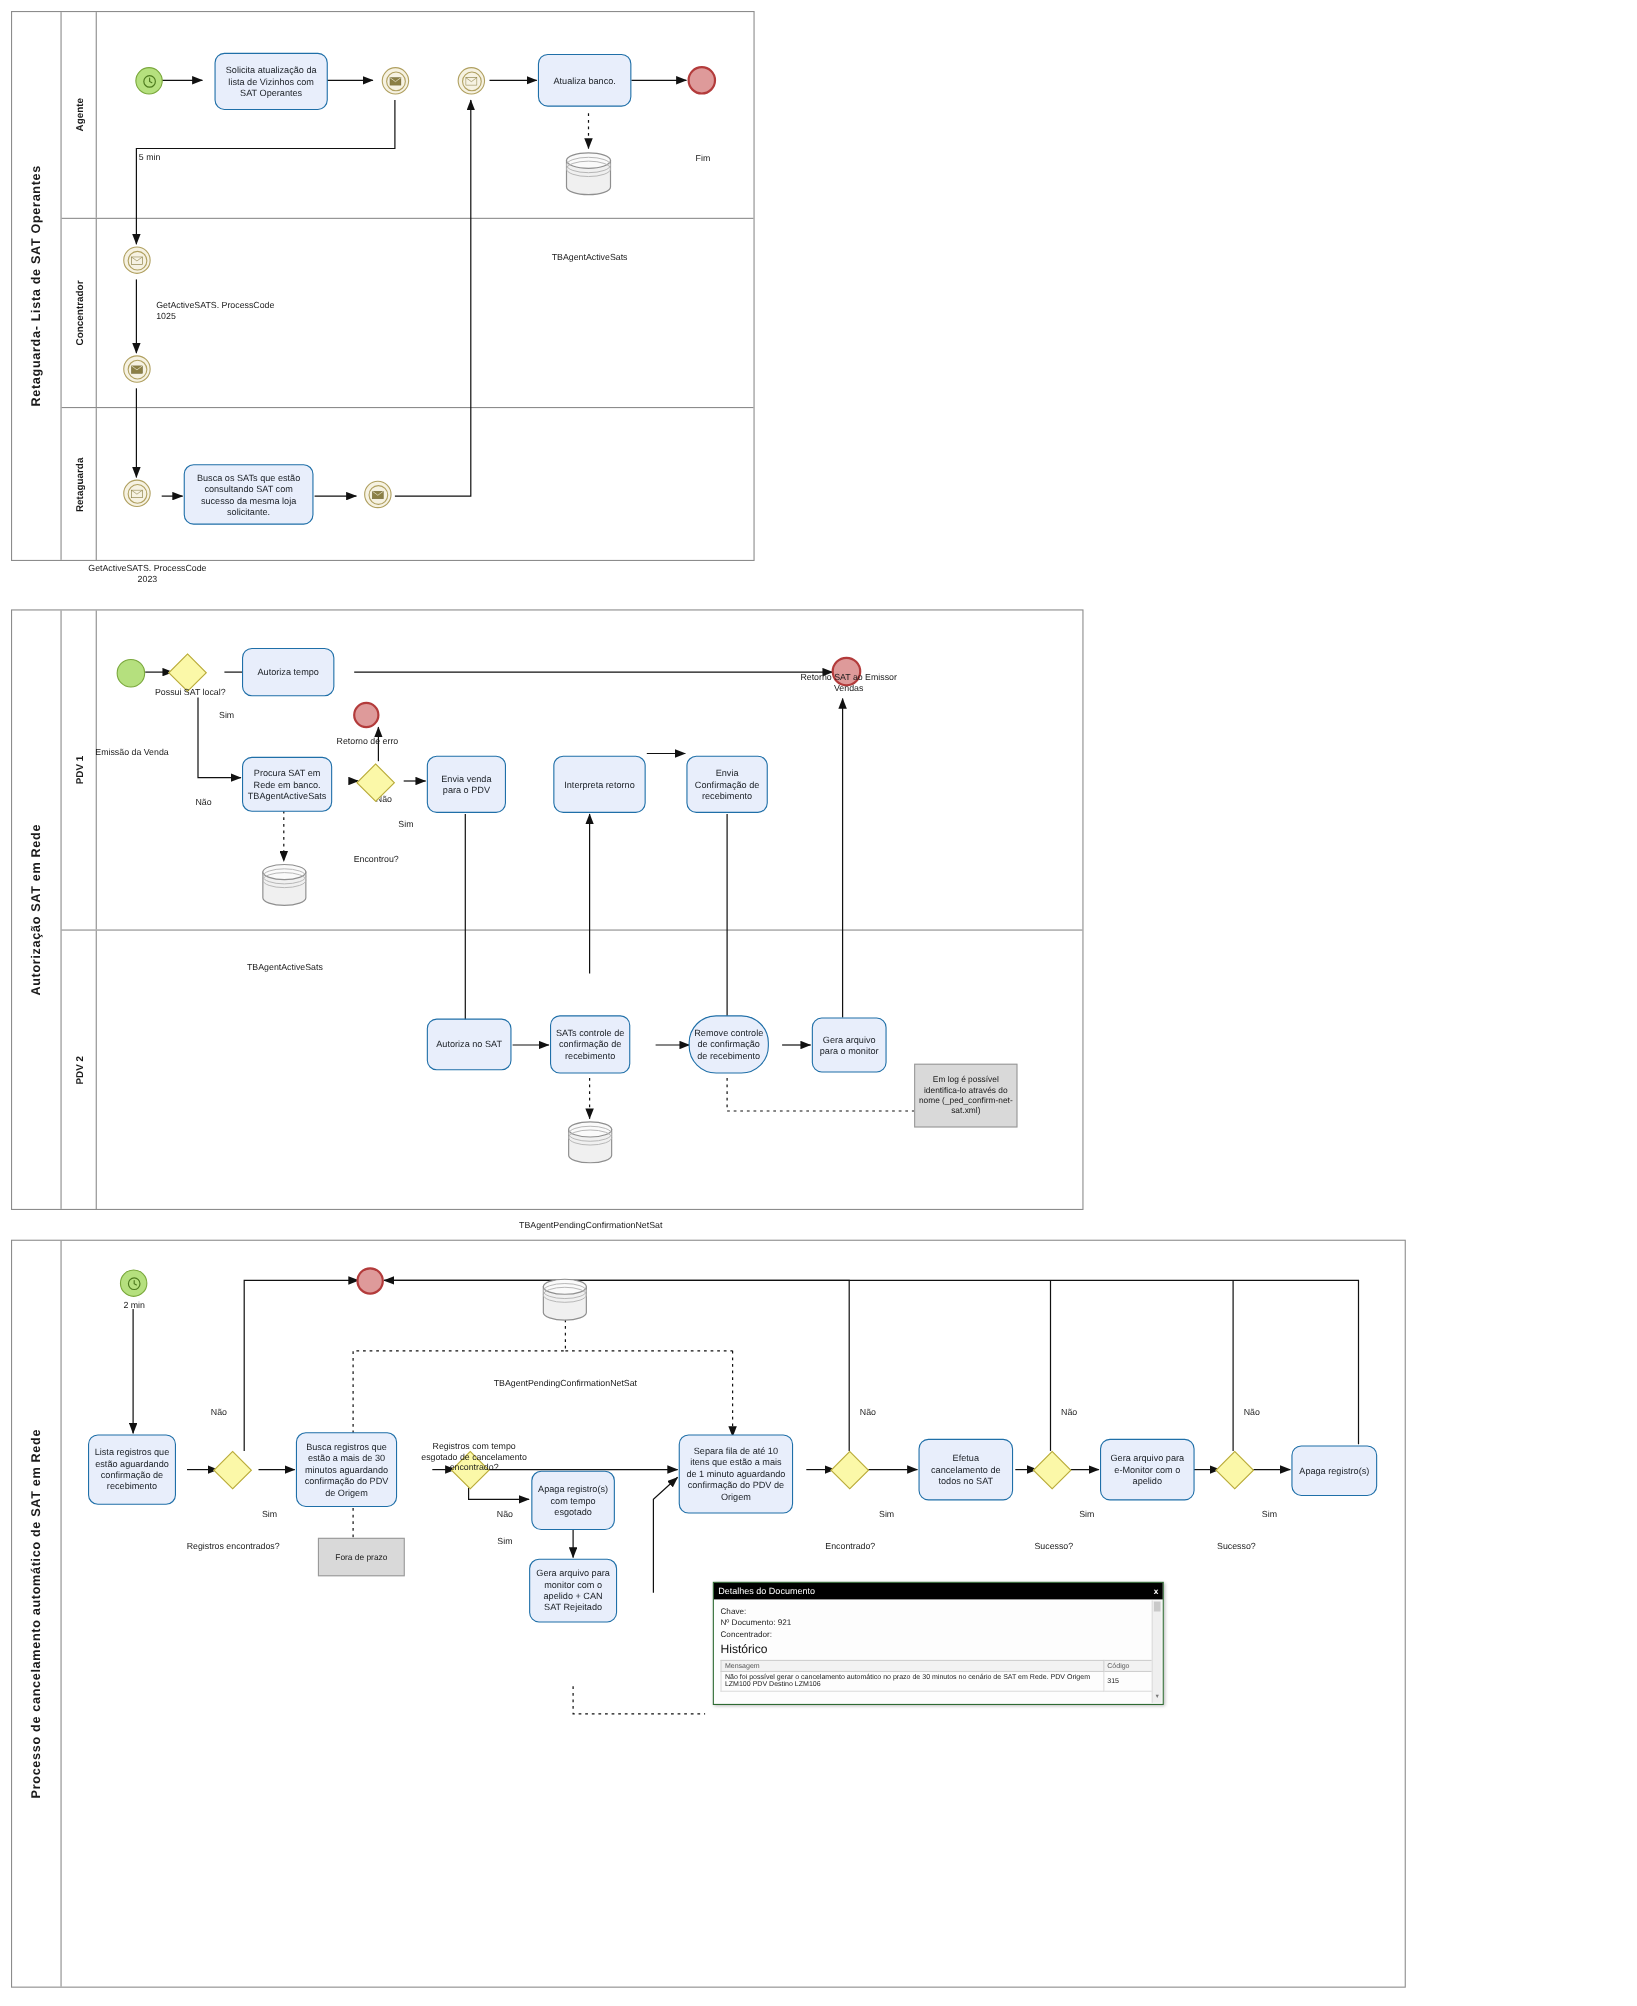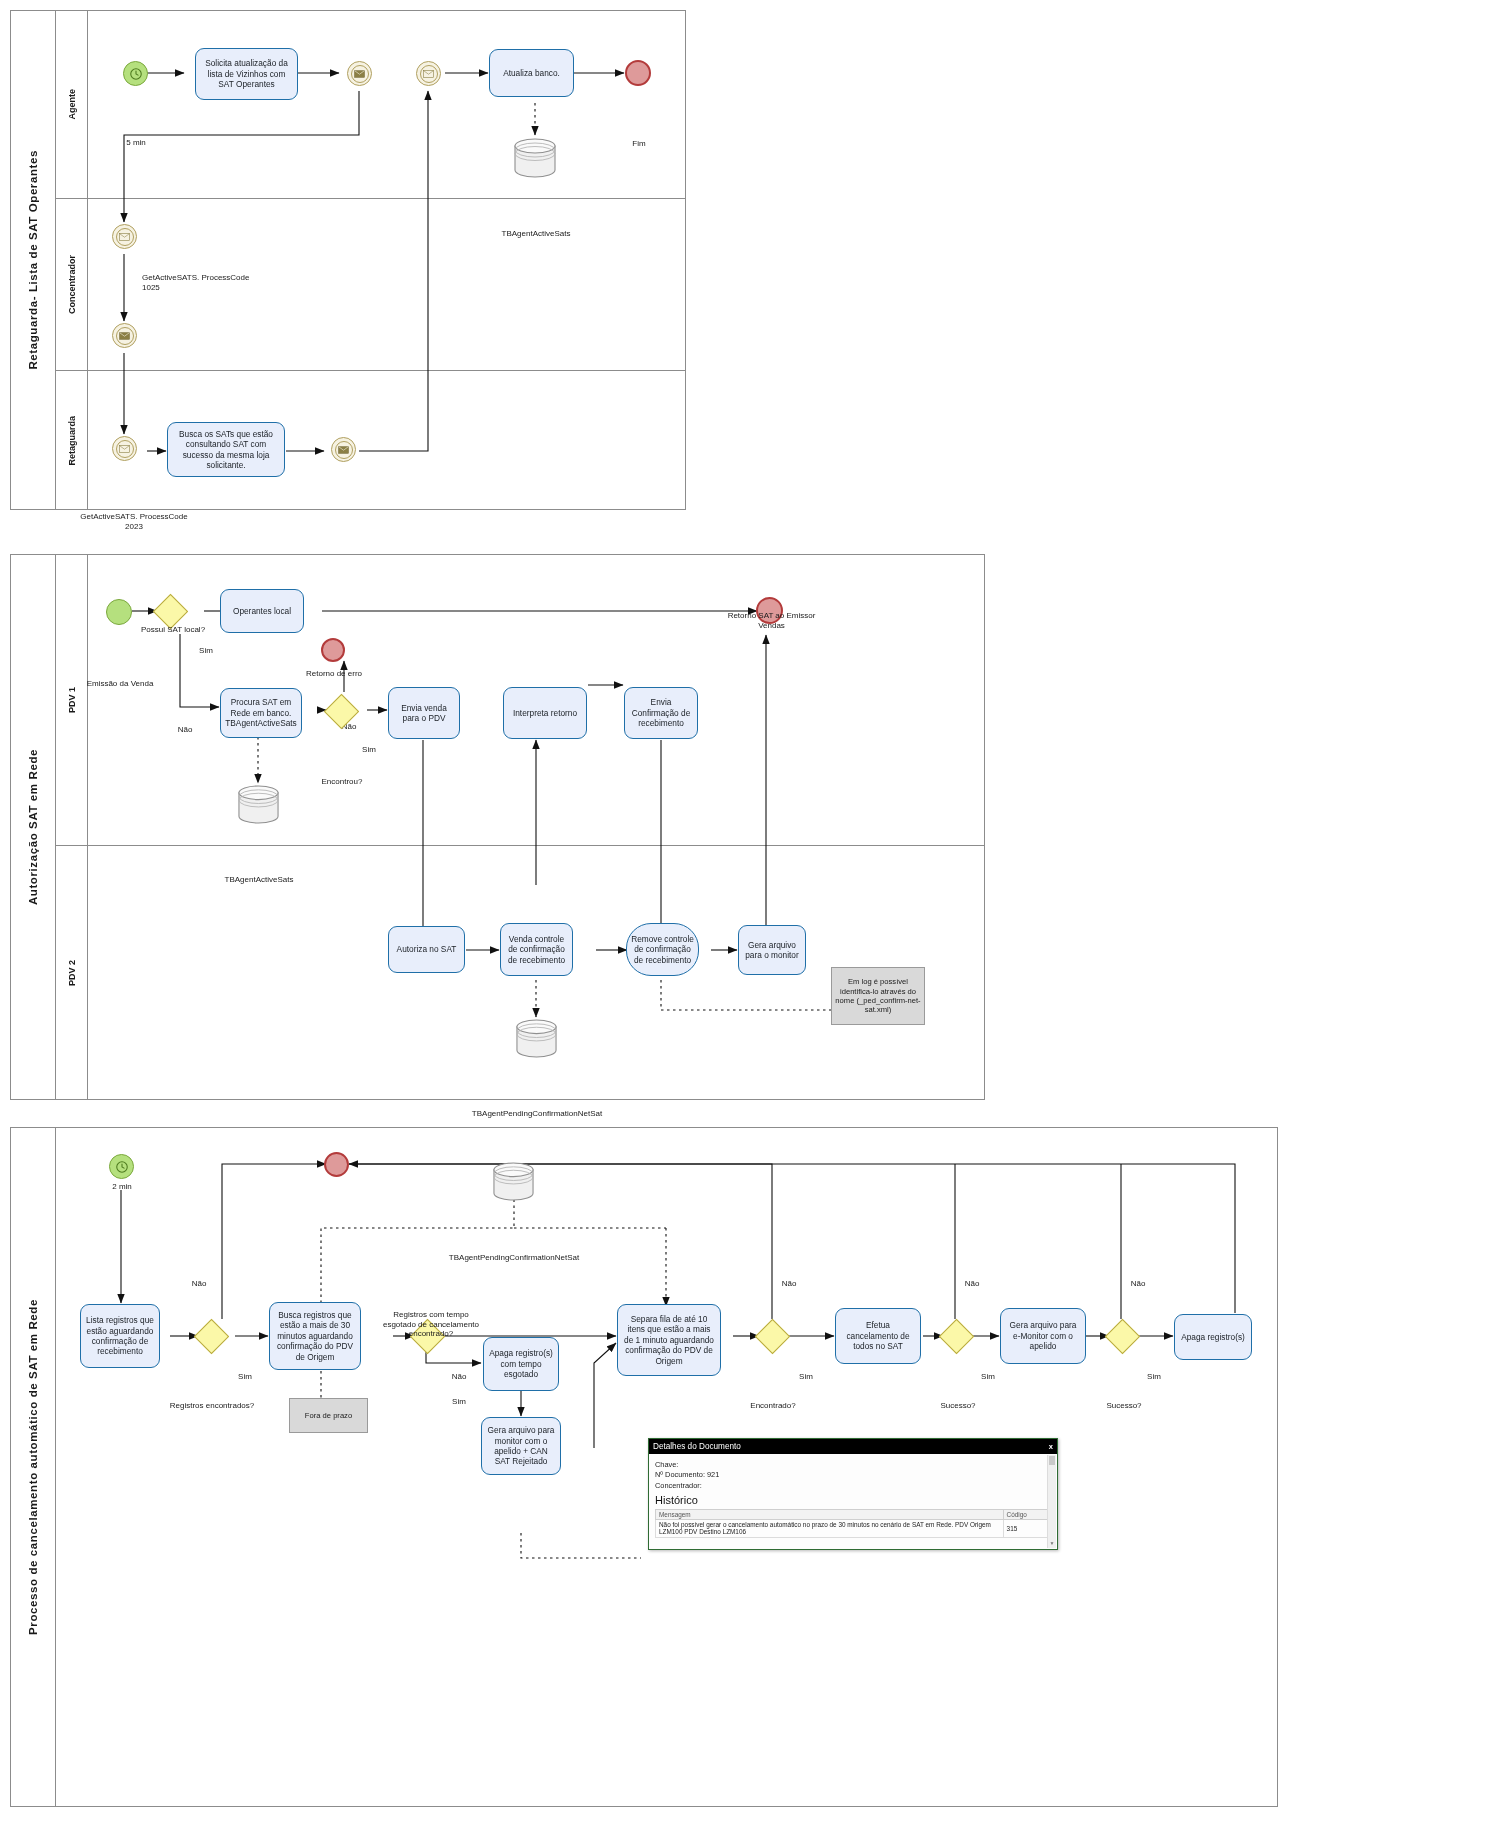--- a/index.html
+++ b/index.html
@@ -218,21 +218,21 @@
     </svg>
 
     <div class="ev ev-start" style="left:95px;top:44px;width:26px;height:26px;"></div>
     <div class="lbl" style="left:63px;top:76px;width:92px;">Emissão da Venda</div>
 
     <div class="gw" style="left:147px;top:44px;width:25px;height:25px;"></div>
     <div class="lbl" style="left:114px;top:22px;width:96px;">Possui SAT local?</div>
     <div class="lbl" style="left:184px;top:43px;width:22px;">Sim</div>
     <div class="lbl" style="left:162px;top:122px;width:24px;">Não</div>
 
-    <div class="task" style="left:209px;top:34px;width:84px;height:44px;">Operantes local</div>
+    <div class="task" style="left:209px;top:34px;width:84px;height:44px;">Autoriza tempo</div>
 
     <div class="ev ev-end" style="left:745px;top:42px;width:27px;height:27px;"></div>
     <div class="lbl" style="left:708px;top:8px;width:105px;">Retorno SAT ao Emissor Vendas</div>
 
     <div class="ev ev-end" style="left:310px;top:83px;width:24px;height:24px;"></div>
     <div class="lbl" style="left:278px;top:66px;width:90px;">Retorno de erro</div>
     <div class="lbl" style="left:326px;top:119px;width:24px;">Não</div>
 
     <div class="task" style="left:209px;top:133px;width:82px;height:50px;">Procura SAT em Rede em banco. TBAgentActiveSats</div>
 
@@ -251,21 +251,21 @@
         <path d="M4 10 L4 34 A20 7 0 0 0 44 34 L44 10 Z" fill="#f0f0f0" stroke="#8f8f8f" stroke-width="1.1"></path>
         <ellipse cx="24" cy="10" rx="20" ry="7" fill="#fafafa" stroke="#8f8f8f" stroke-width="1.1"></ellipse>
         <ellipse cx="24" cy="14" rx="20" ry="7" fill="none" stroke="#b5b5b5" stroke-width=".9"></ellipse>
         <ellipse cx="24" cy="17.5" rx="20" ry="7" fill="none" stroke="#b5b5b5" stroke-width=".9"></ellipse>
       </svg>
     </div>
     <div class="lbl" style="left:192px;top:272px;width:112px;">TBAgentActiveSats</div>
 
     <div class="task" style="left:377px;top:371px;width:77px;height:47px;">Autoriza no SAT</div>
 
-    <div class="task" style="left:489px;top:368px;width:73px;height:53px;">Venda controle de confirmação de recebimento</div>
+    <div class="task" style="left:489px;top:368px;width:73px;height:53px;">SATs controle de confirmação de recebimento</div>
 
     <div class="task" style="left:615px;top:368px;width:73px;height:53px;border-radius:25px;">Remove controle de confirmação de recebimento</div>
 
     <div class="task" style="left:727px;top:370px;width:68px;height:50px;">Gera arquivo para o monitor</div>
 
     <div class="ds" style="left:502px;top:462px;width:47px;height:43px;">
       <svg width="47" height="43" viewBox="0 0 48 44">
         <path d="M4 10 L4 34 A20 7 0 0 0 44 34 L44 10 Z" fill="#f0f0f0" stroke="#8f8f8f" stroke-width="1.1"></path>
         <ellipse cx="24" cy="10" rx="20" ry="7" fill="#fafafa" stroke="#8f8f8f" stroke-width="1.1"></ellipse>
         <ellipse cx="24" cy="14" rx="20" ry="7" fill="none" stroke="#b5b5b5" stroke-width=".9"></ellipse>

